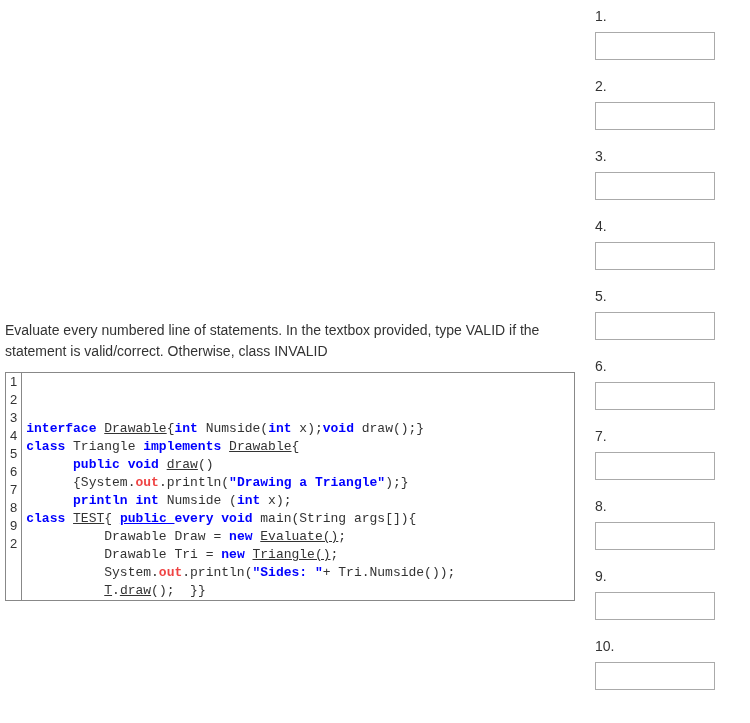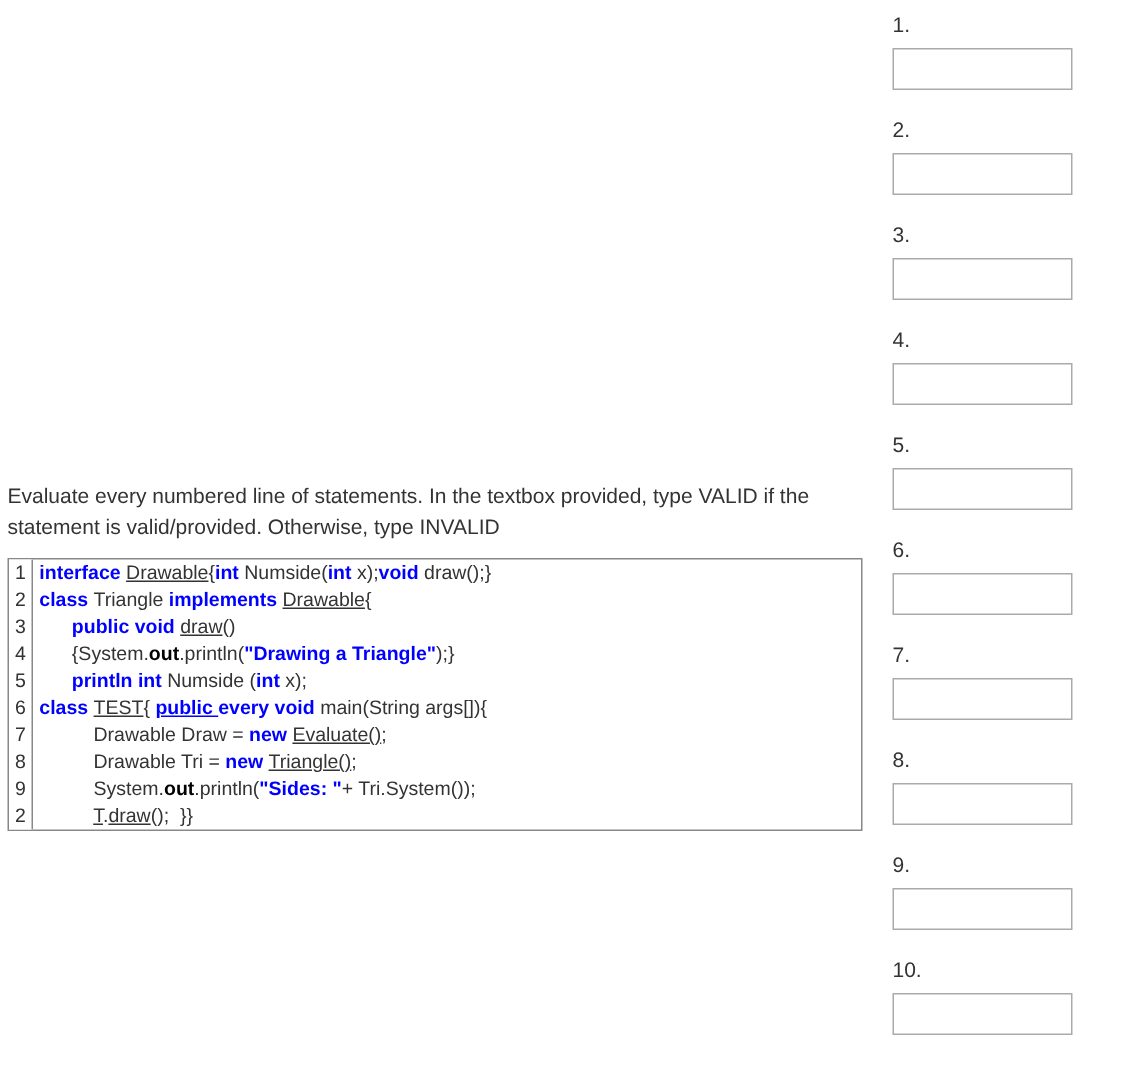--- a/index.html
+++ b/index.html
@@ -40,31 +40,32 @@
     .line-numbers div {
       height: 18px;
       line-height: 18px;
       font-size: 13px;
       padding: 0 4px;
       font-family: Arial, sans-serif;
       color: #333;
     }
     .code-lines {
       flex: 1;
-      font-family: Liberation Sans, sans-serif;
+      font-family: Liberation Mono, monospace;
       font-size: 13px;
       padding-left: 4px;
+      margin-top: 47px;
     }
     .code-lines div {
       height: 18px;
       line-height: 18px;
       white-space: pre;
     }
     .kw { color: #0000ff; font-weight: bold; }
-    .kwgreen { color: #000000; font-weight: bold; }
+    .kwgreen { color: #ef4444; font-weight: bold; }
     .under { text-decoration: underline; }
     .str { color: #0000ff; font-weight: bold; }
     .answers-panel {
       position: absolute;
       top: 8px;
       left: 595px;
       width: 150px;
     }
     .answer-item {
       margin-bottom: 18px;
@@ -80,21 +81,21 @@
       height: 28px;
       border: 1px solid #aaa;
       padding: 2px 6px;
       font-size: 13px;
     }
   </style>
 </head>
 <body>
 
 <div class="content-area">
-  <div class="instructions">Evaluate every numbered line of statements.  In the textbox provided, type VALID if the statement is valid/provided.  Otherwise, type INVALID</div>
+  <div class="instructions">Evaluate every numbered line of statements.  In the textbox provided, type VALID if the statement is valid/correct.  Otherwise, class INVALID</div>
 
   <div class="code-box">
     <div class="line-numbers">
       <div>1</div>
       <div>2</div>
       <div>3</div>
       <div>4</div>
       <div>5</div>
       <div>6</div>
       <div>7</div>
@@ -104,21 +105,21 @@
     </div>
     <div class="code-lines">
       <div><span class="kw">interface </span><span class="under">Drawable</span><span>{</span><span class="kw">int </span><span>Numside(</span><span class="kw">int </span><span>x);</span><span class="kw">void </span><span>draw();}</span></div>
       <div><span class="kw">class </span><span>Triangle </span><span class="kw">implements </span><span class="under">Drawable</span><span>{</span></div>
       <div><span>      </span><span class="kw">public void </span><span class="under">draw</span><span>()</span></div>
       <div><span>      </span><span>{System.</span><span class="kwgreen">out</span><span>.println(</span><span class="str">"Drawing a Triangle"</span><span>);}</span></div>
       <div><span>      </span><span class="kw">println int </span><span>Numside (</span><span class="kw">int </span><span>x);</span></div>
       <div><span class="kw">class </span><span class="under">TEST</span><span>{ </span><span class="under kw">public </span><span class="kw">every void </span><span>main(String args[]){</span></div>
       <div><span>          </span><span>Drawable Draw = </span><span class="kw">new </span><span class="under">Evaluate()</span><span>;</span></div>
       <div><span>          </span><span>Drawable Tri = </span><span class="kw">new </span><span class="under">Triangle()</span><span>;</span></div>
-      <div><span>          </span><span>System.</span><span class="kwgreen">out</span><span>.println(</span><span class="str">"Sides: "</span><span>+ Tri.System());</span></div>
+      <div><span>          </span><span>System.</span><span class="kwgreen">out</span><span>.println(</span><span class="str">"Sides: "</span><span>+ Tri.Numside());</span></div>
       <div><span>          </span><span class="under">T</span><span>.</span><span class="under">draw</span><span>();  }}</span></div>
     </div>
   </div>
 </div>
 
 <div class="answers-panel">
   <div class="answer-item">
     <span class="answer-label">1.</span>
     <input class="answer-input" value="" style="">
   </div>

